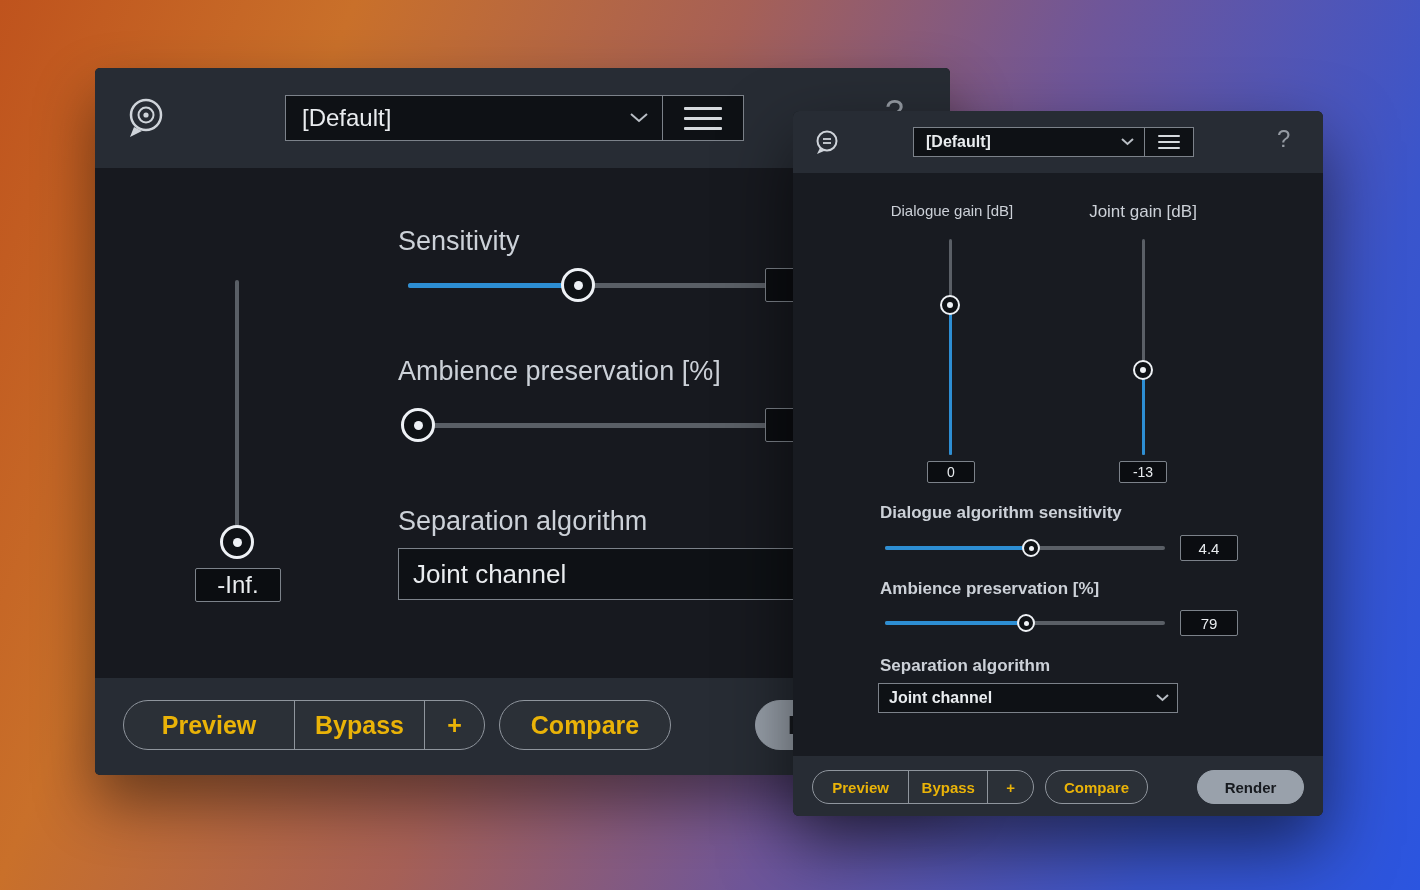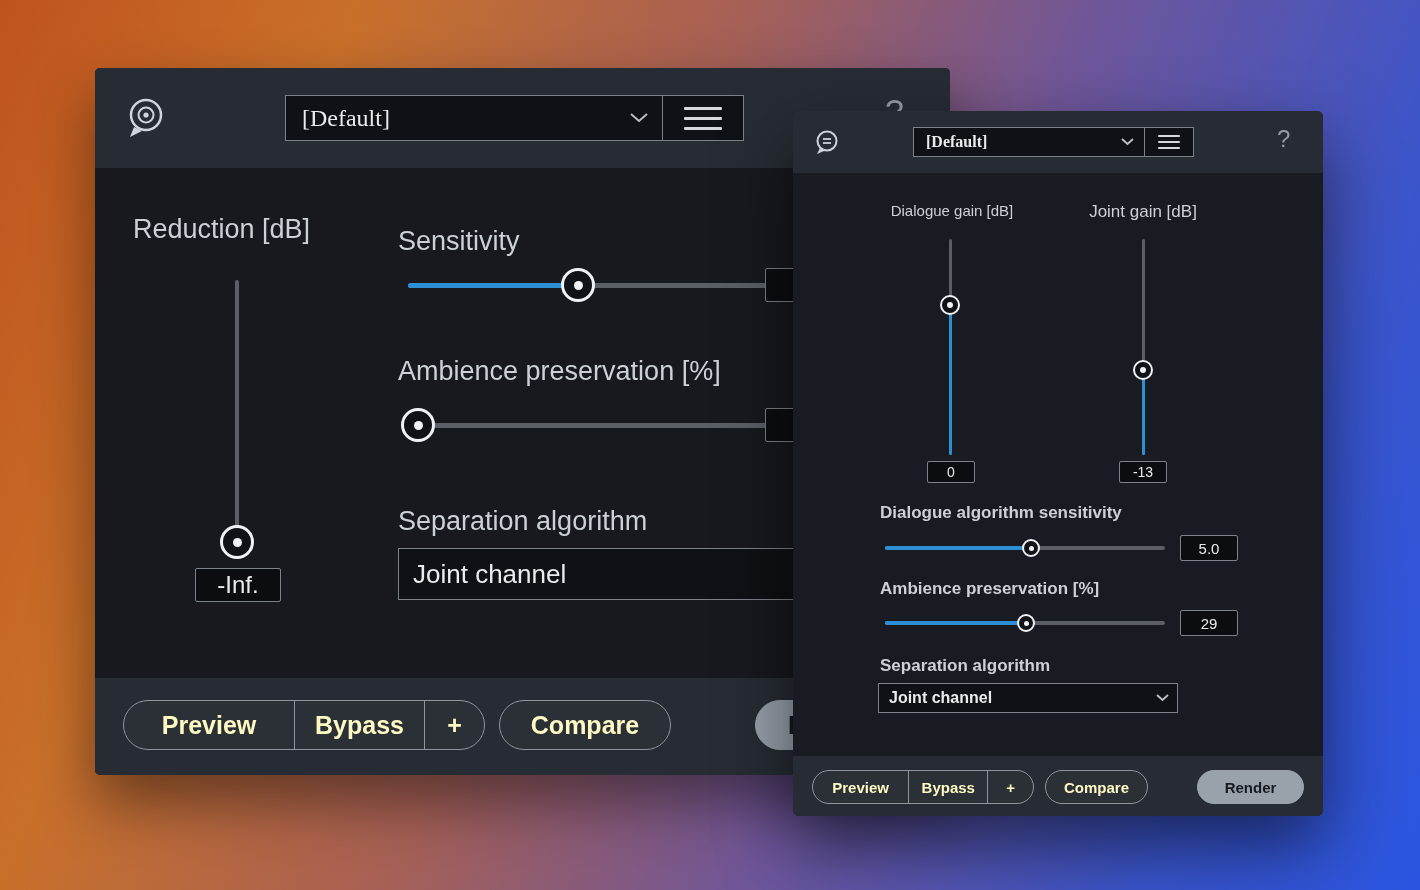--- a/index.html
+++ b/index.html
@@ -17,21 +17,21 @@
   .win-left  .ftr { top: 610px; height: 97px; border-radius: 0 0 5px 5px; }
   .win-right .hdr { top: 0; height: 62px; border-radius: 6px 6px 0 0; }
   .win-right .ftr { top: 645px; height: 60px; border-radius: 0 0 6px 6px; }
 
   .abs { position: absolute; }
   .label { color: #ccd1d8; }
   .preset-box, .menu-box, .dropdown {
     position: absolute; background: #0e1115; border: 1px solid #7c828a;
     display: flex; align-items: center; color: #e9ecef;
   }
-  .preset-box .txt { flex: 1; padding-left: 16px; white-space: nowrap; overflow: hidden; font-family: Liberation Serif, serif; }
+  .preset-box .txt { flex: 1; padding-left: 16px; white-space: nowrap; overflow: hidden; }
   .menu-box { justify-content: center; flex-direction: column; gap: 7px; }
   .menu-box .line { background: #d6dade; border-radius: 1px; }
   .help { color: #959ba3; font-weight: 400; }
 
   .vtrack, .htrack { position: absolute; background: #5a5f66; border-radius: 3px; }
   .vfill, .hfill { position: absolute; background: var(--accent, #2d8ed3); border-radius: 3px; }
   .handle {
     position: absolute; border-radius: 50%; background: #0f1216;
     border: 3px solid #eef1f5; display: flex; align-items: center; justify-content: center;
   }
@@ -40,21 +40,21 @@
   .valuebox {
     position: absolute; background: #0b0d11; border: 1px solid #7c828a; border-radius: 2px;
     color: #e9ecef; display: flex; align-items: center; justify-content: center;
   }
   .dropdown { justify-content: space-between; }
   .dropdown .txt { padding-left: 14px; white-space: nowrap; }
   .dropdown .chev { padding-right: 12px; display: flex; align-items: center; }
 
   .pill {
     position: absolute; border: 1px solid #8f959d; border-radius: 999px;
-    display: flex; align-items: stretch; color: #fef9c3; overflow: hidden;
+    display: flex; align-items: stretch; color: #eab308; overflow: hidden;
     background: rgba(255,255,255,0.02);
   }
   .pill .seg { display: flex; align-items: center; justify-content: center; }
   .pill .seg + .seg { border-left: 1px solid #8f959d; }
   .pill.single { align-items: center; justify-content: center; }
   .pill.filled { background: #99a1ab; color: #171a1f; border-color: #99a1ab; }
 
   .win-left  .pill { font-size: 25px; font-weight: 600; }
   .win-right .pill { font-size: 15px; font-weight: 700; }
   .chevline { stroke: #b9bec5; stroke-width: 2; fill: none; }
@@ -86,21 +86,20 @@
     </div>
 
     <div class="menu-box" style="left:567px; top:27px; width:82px; height:46px;">
       <span class="line" style="width:38px; height:3px;"></span>
       <span class="line" style="width:38px; height:3px;"></span>
       <span class="line" style="width:38px; height:3px;"></span>
     </div>
 
     <span class="abs help" style="left:790px; top:24px; font-size:34px;">?</span>
 
-    <span class="abs label" style="left:38px; top:146px; font-size:27px;">Reduction [dB]</span>
     <span class="vtrack" style="left:140px; top:212px; width:4px; height:262px;"></span>
     <span class="handle" style="left:125px; top:457px; width:34px; height:34px;">
       <span class="dot" style="width:9px; height:9px;"></span>
     </span>
     <span class="valuebox" style="left:100px; top:500px; width:86px; height:34px; font-size:24px;">-Inf.</span>
 
     <span class="abs label" style="left:303px; top:158px; font-size:27px;">Sensitivity</span>
     <span class="htrack" style="left:313px; top:215px; width:457px; height:5px;"></span>
     <span class="hfill" style="left:313px; top:215px; width:170px; height:5px;"></span>
     <span class="handle" style="left:466px; top:200px; width:34px; height:34px;">
@@ -181,29 +180,29 @@
       <span class="dot" style="width:6px; height:6px;"></span>
     </span>
     <span class="valuebox" style="left:326px; top:350px; width:48px; height:22px; font-size:14px;">-13</span>
 
     <span class="abs label" style="left:87px; top:392px; font-size:17px; font-weight:600;">Dialogue algorithm sensitivity</span>
     <span class="htrack" style="left:92px; top:435px; width:280px; height:4px;"></span>
     <span class="hfill" style="left:92px; top:435px; width:146px; height:4px;"></span>
     <span class="handle" style="left:229px; top:428px; width:18px; height:18px; border-width:2px;">
       <span class="dot" style="width:5px; height:5px;"></span>
     </span>
-    <span class="valuebox" style="left:387px; top:424px; width:58px; height:26px; font-size:15px;">5.0</span>
+    <span class="valuebox" style="left:387px; top:424px; width:58px; height:26px; font-size:15px;">4.4</span>
 
     <span class="abs label" style="left:87px; top:468px; font-size:17px; font-weight:600;">Ambience preservation [%]</span>
     <span class="htrack" style="left:92px; top:510px; width:280px; height:4px;"></span>
     <span class="hfill" style="left:92px; top:510px; width:141px; height:4px;"></span>
     <span class="handle" style="left:224px; top:503px; width:18px; height:18px; border-width:2px;">
       <span class="dot" style="width:5px; height:5px;"></span>
     </span>
-    <span class="valuebox" style="left:387px; top:499px; width:58px; height:26px; font-size:15px;">29</span>
+    <span class="valuebox" style="left:387px; top:499px; width:58px; height:26px; font-size:15px;">79</span>
 
     <span class="abs label" style="left:87px; top:545px; font-size:17px; font-weight:600;">Separation algorithm</span>
     <div class="dropdown" style="left:85px; top:572px; width:300px; height:30px; font-size:16px; font-weight:600;">
       <span class="txt" style="padding-left:10px;">Joint channel</span>
       <span class="chev" style="padding-right:8px;">
         <svg width="13" height="8" viewBox="0 0 13 8">
             <polyline class="chevline" points="1,1 6.5,6 12,1"></polyline>
           </svg>
       </span>
     </div>

